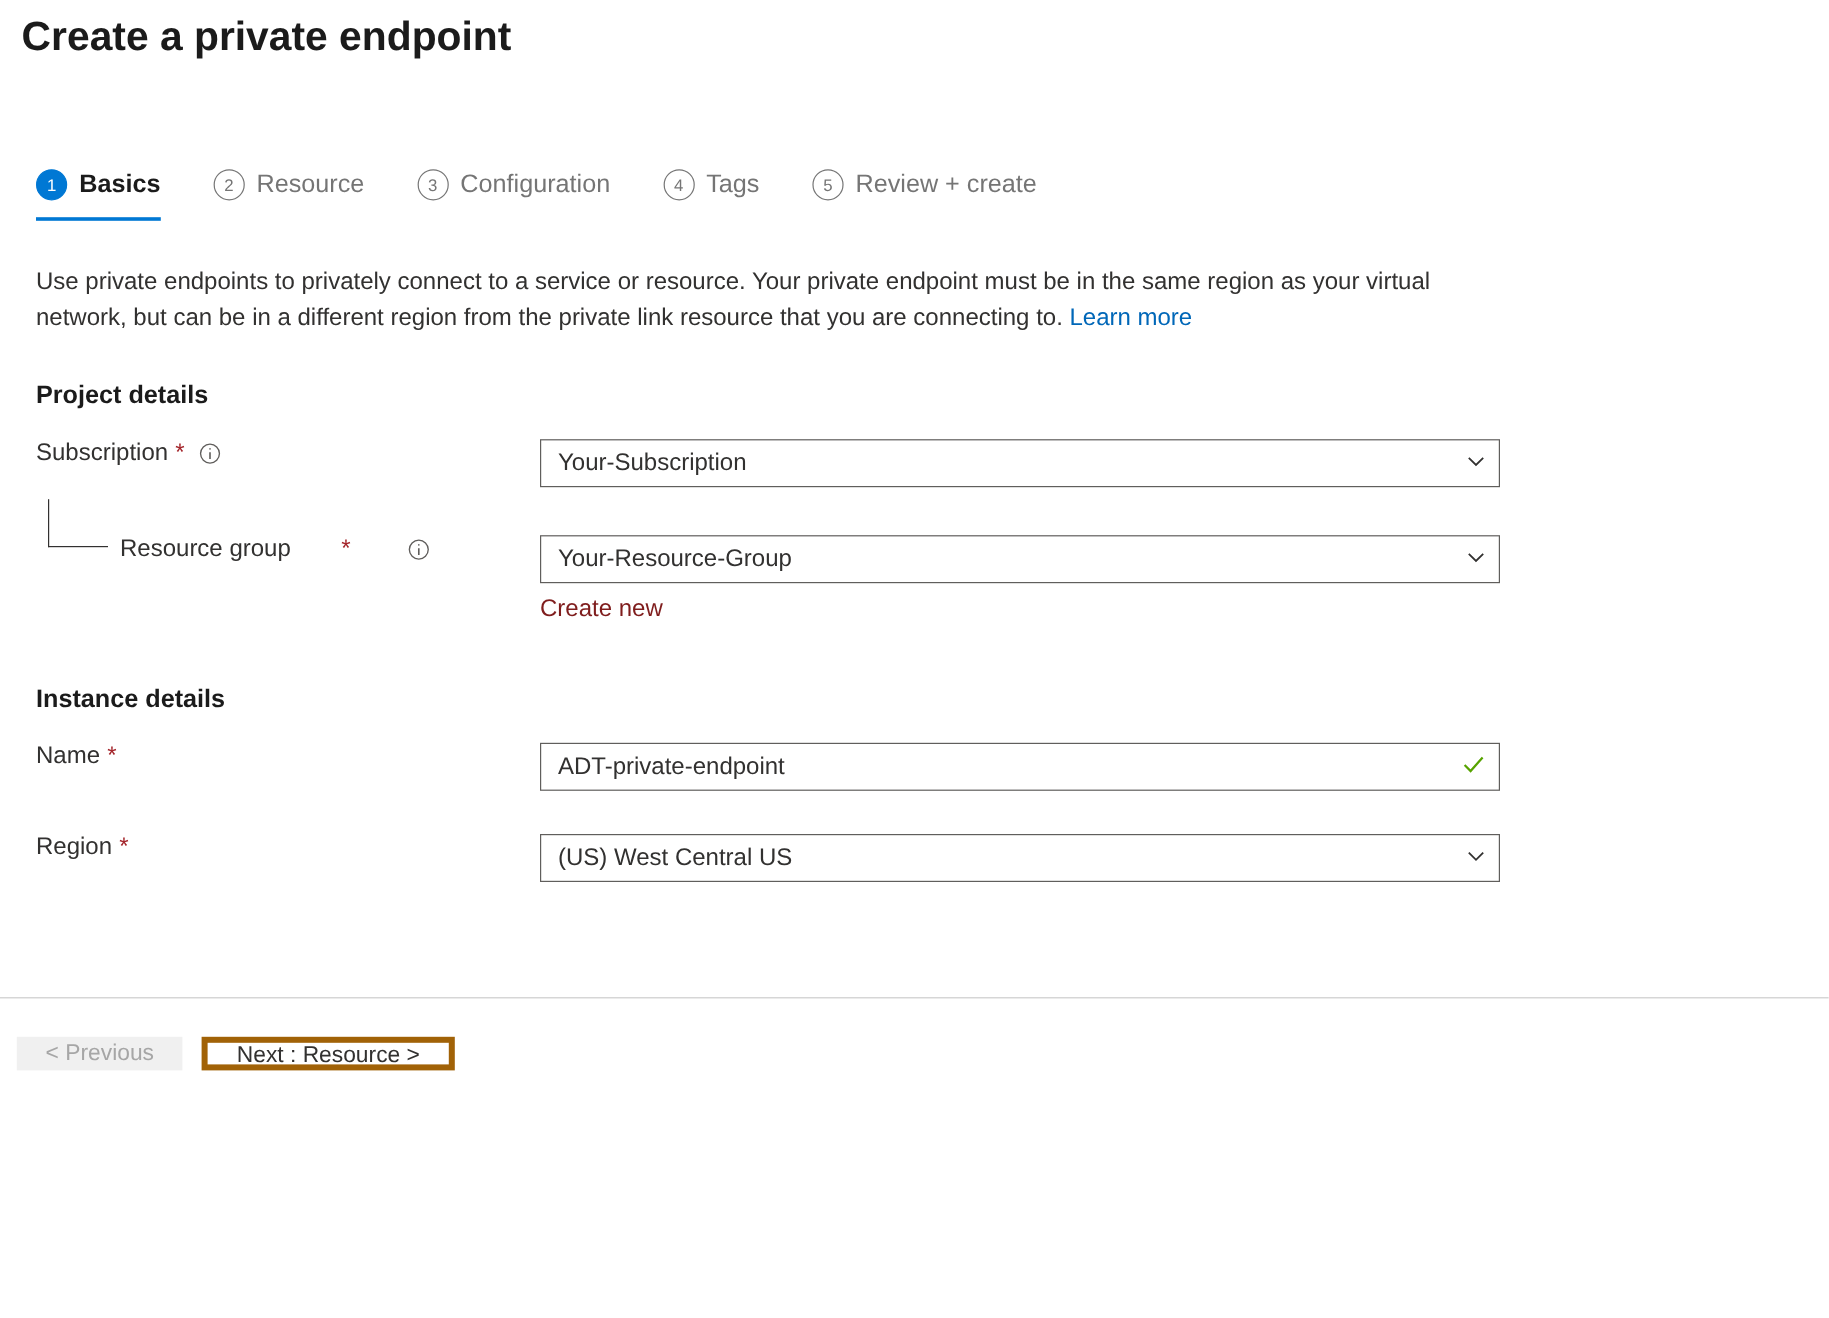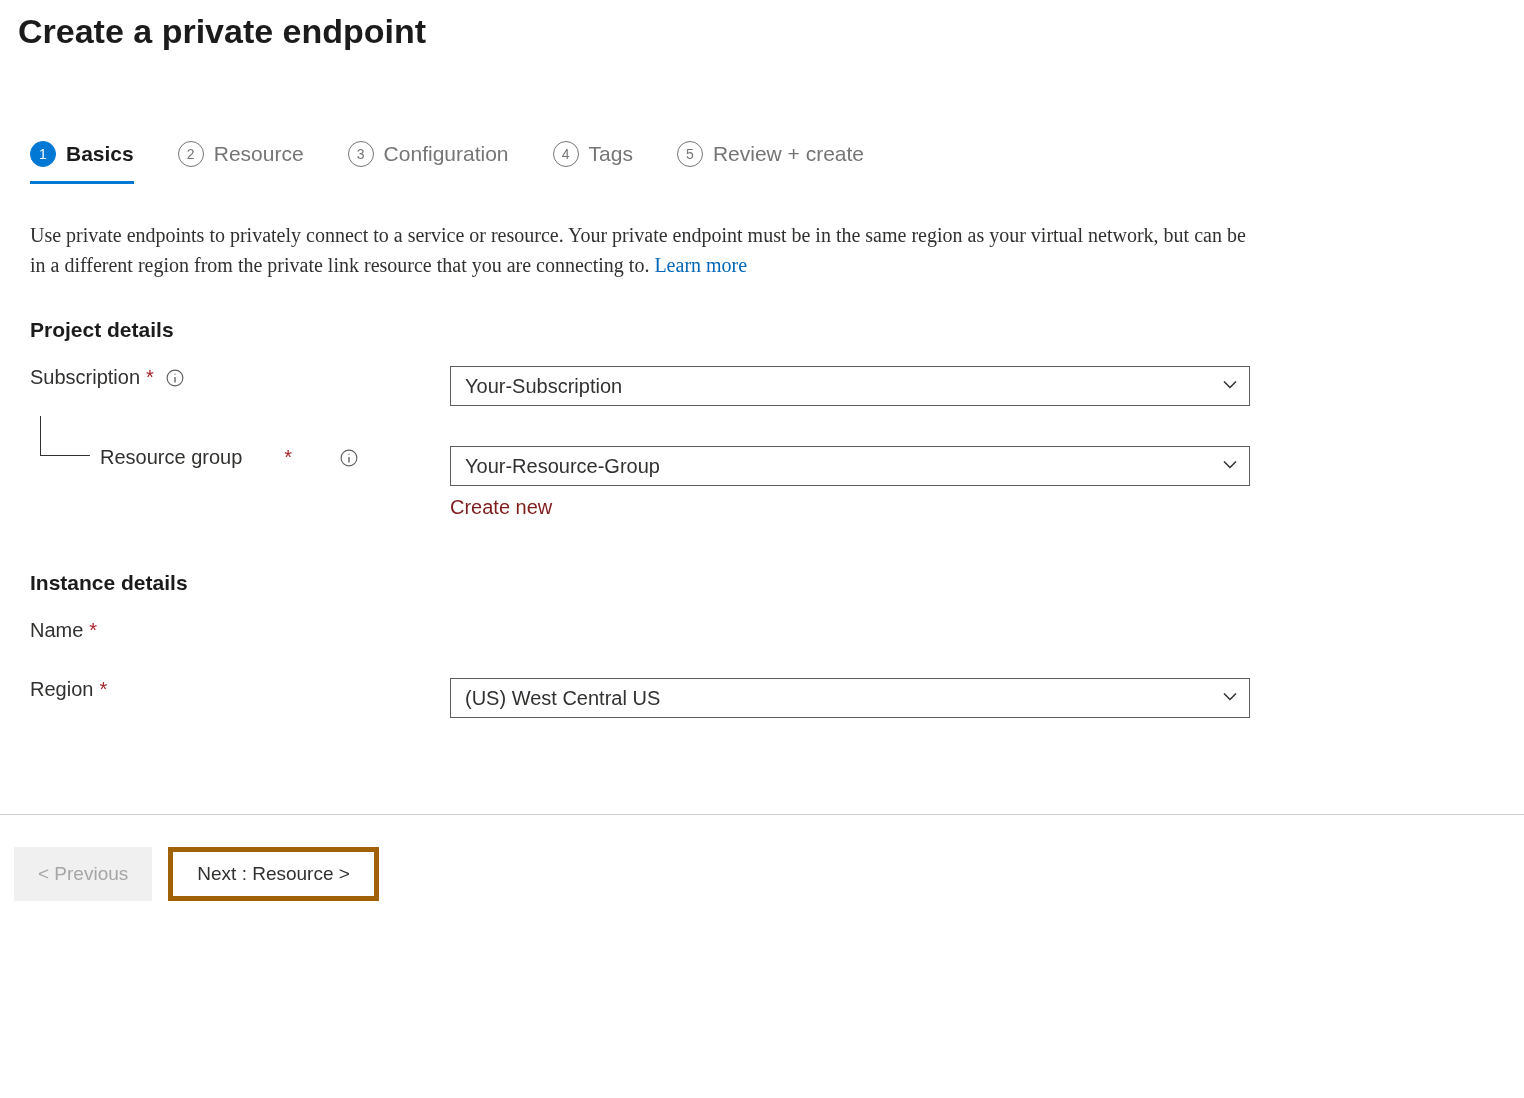--- a/index.html
+++ b/index.html
@@ -61,21 +61,20 @@
       background: #0078d4;
       border-color: #0078d4;
       color: #ffffff;
     }
     .description {
       margin-top: 36px;
       font-size: 20px;
       line-height: 1.5;
       color: #323130;
       max-width: 1230px;
-      font-family: Liberation Serif, serif;
     }
     .description a {
       color: #0067b8;
       text-decoration: none;
     }
     .section-heading {
       font-size: 21px;
       font-weight: 600;
       color: #1b1b1b;
       margin-top: 38px;
@@ -179,21 +178,21 @@
       cursor: pointer;
     }
     .footer {
       border-top: 1px solid #cccccc;
       margin-top: 96px;
       padding: 32px 14px;
       display: flex;
       gap: 16px;
     }
     .btn {
-      height: 54px;
+      height: 28px;
       padding: 0 24px;
       font-size: 19px;
       font-family: inherit;
       cursor: pointer;
       border: 1px solid transparent;
       background: none;
     }
     .btn-prev {
       background: #f0f0f0;
       color: #a6a6a6;
@@ -296,20 +295,30 @@
     </div>
   </div>
 
   <h2 class="section-heading" style="margin-top:52px;">Instance details</h2>
 
   <div class="form-row">
     <div class="form-label-col">
       <span>Name</span>
       <span class="required">*</span>
     </div>
+    <div class="form-input-col">
+      <div class="input-wrap">
+        <input type="text" class="text-input" value="ADT-private-endpoint" style="">
+        <span class="check-icon">
+          <svg viewBox="0 0 16 16" fill="none" stroke="#57a300" stroke-width="1.5">
+              <polyline points="2,8 6,12 14,3"></polyline>
+            </svg>
+        </span>
+      </div>
+    </div>
   </div>
 
   <div class="form-row" style="margin-top:36px;">
     <div class="form-label-col">
       <span>Region</span>
       <span class="required">*</span>
     </div>
     <div class="form-input-col">
       <div class="select-wrap">
         <div class="select-box">

